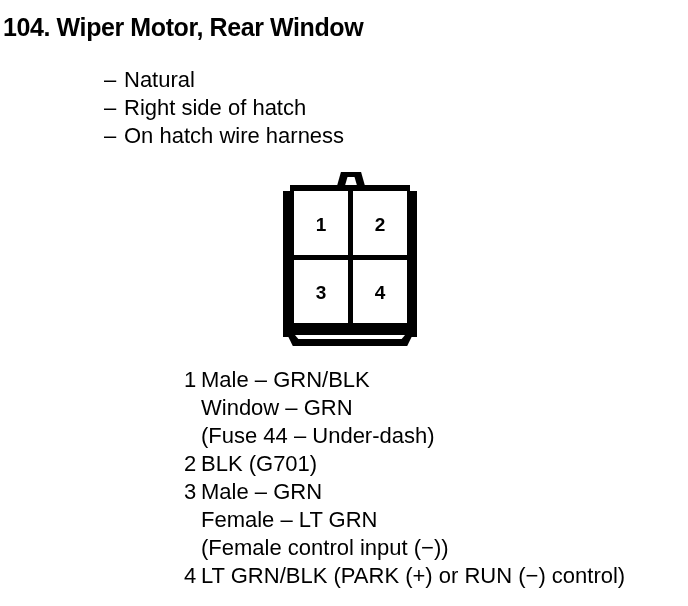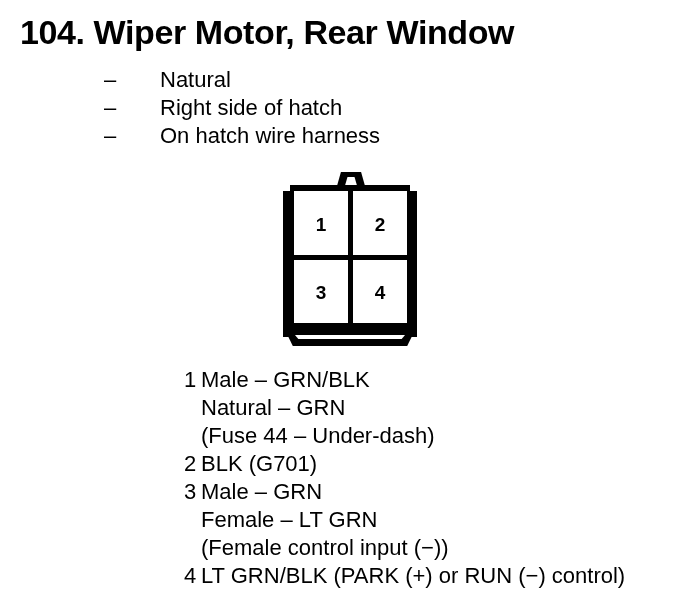--- a/index.html
+++ b/index.html
@@ -14,23 +14,23 @@
     position: relative;
     overflow: hidden;
     font-family: "Liberation Sans", sans-serif;
     color: #000000;
     -webkit-font-smoothing: none;
   }
 
   
   .page-title {
     position: absolute;
-    left: 20px;
+    left: 3px;
     top: 13px;
-    font-size: 34px;
+    font-size: 25px;
     font-weight: bold;
     letter-spacing: -0.4px;
     white-space: nowrap;
     line-height: 1.12;
   }
 
   
   .notes {
     position: absolute;
     left: 104px;
@@ -42,21 +42,20 @@
   .note-row {
     display: flex;
     align-items: baseline;
   }
   .note-dash {
     width: 20px;
     flex: 0 0 20px;
   }
   .note-text {
     white-space: nowrap;
-    margin-left: 36px;
   }
 
   
   .connector {
     position: absolute;
     left: 277px;
     top: 172px;
     width: 146px;
     height: 176px;
   }
@@ -215,21 +214,21 @@
   <div class="foot"></div>
   <div class="foot-slot"></div>
 </div>
 
 <div class="pinlist">
 
   <div class="pin-row">
     <span class="pin-num">1</span>
     <span class="pin-lines">
       <span class="pin-line">Male – GRN/BLK</span>
-      <span class="pin-line">Natural – GRN</span>
+      <span class="pin-line">Window – GRN</span>
       <span class="pin-line">(Fuse 44 – Under-dash)</span>
     </span>
   </div>
 
   <div class="pin-row">
     <span class="pin-num">2</span>
     <span class="pin-lines">
       <span class="pin-line">BLK (G701)</span>
     </span>
   </div>

